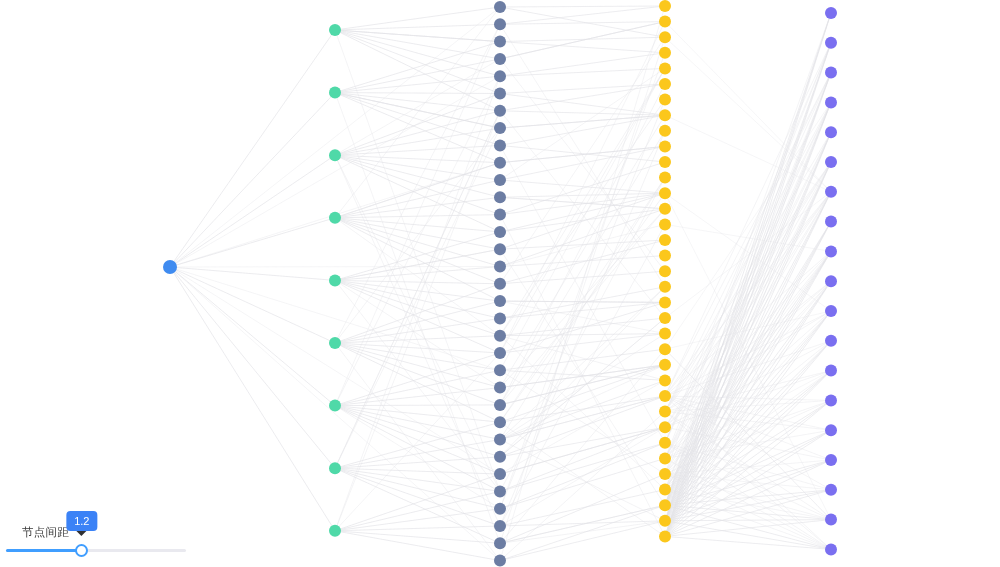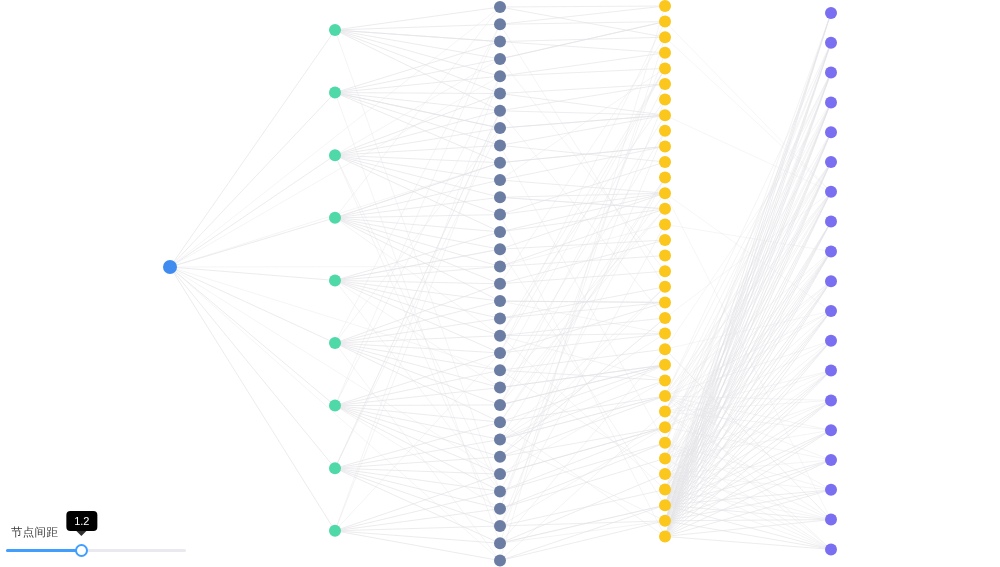--- a/index.html
+++ b/index.html
@@ -10,40 +10,40 @@
     overflow:hidden;position:relative;
   }
   #graph-canvas{position:absolute;left:0;top:0;width:1000px;height:567px;}
   .controls{
     position:absolute;left:0;bottom:2px;width:200px;
     padding:0 6px 4px 6px;box-sizing:border-box;z-index:5;
   }
   .ctrl-group{position:relative;margin-bottom:2px;}
   .ctrl-label{
     font-size:11.5px;color:#3a3a3a;line-height:16px;
-    margin:0 0 3px 5px;letter-spacing:.3px;
+    margin:0 0 3px 16px;letter-spacing:.3px;
   }
   .slider{position:relative;height:14px;margin:0 0 4px 0;}
   .slider-rail{
     position:absolute;left:0;right:8px;top:6px;height:3px;
     background:#e9e9ef;border-radius:2px;
   }
   .slider-fill{
     position:absolute;left:0;top:6px;height:3px;
     background:#409eff;border-radius:2px;
   }
   .slider-handle{
     position:absolute;top:1px;width:13px;height:13px;
     margin-left:-6.5px;border-radius:50%;
     background:#ffffff;border:2px solid #409eff;
     box-sizing:border-box;cursor:pointer;
   }
   .tooltip{
     position:absolute;bottom:26px;transform:translateX(-50%);
-    background:#000000;color:#ffffff;font-size:11px;
+    background:#3b82f6;color:#ffffff;font-size:11px;
     padding:4px 8px;border-radius:4px;line-height:12px;
     white-space:nowrap;
   }
   .tooltip:after{
     content:"";position:absolute;left:50%;top:100%;
     margin-left:-5px;border:5px solid transparent;
     border-top-color:#303133;
   }
 </style>
 </head>

